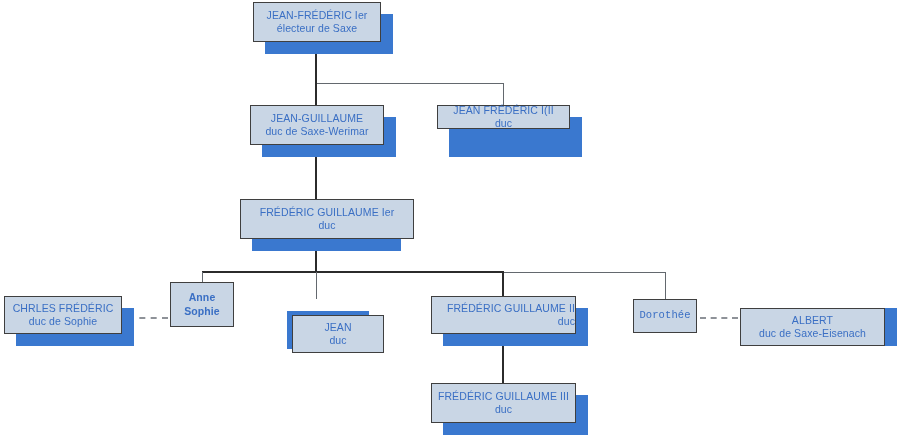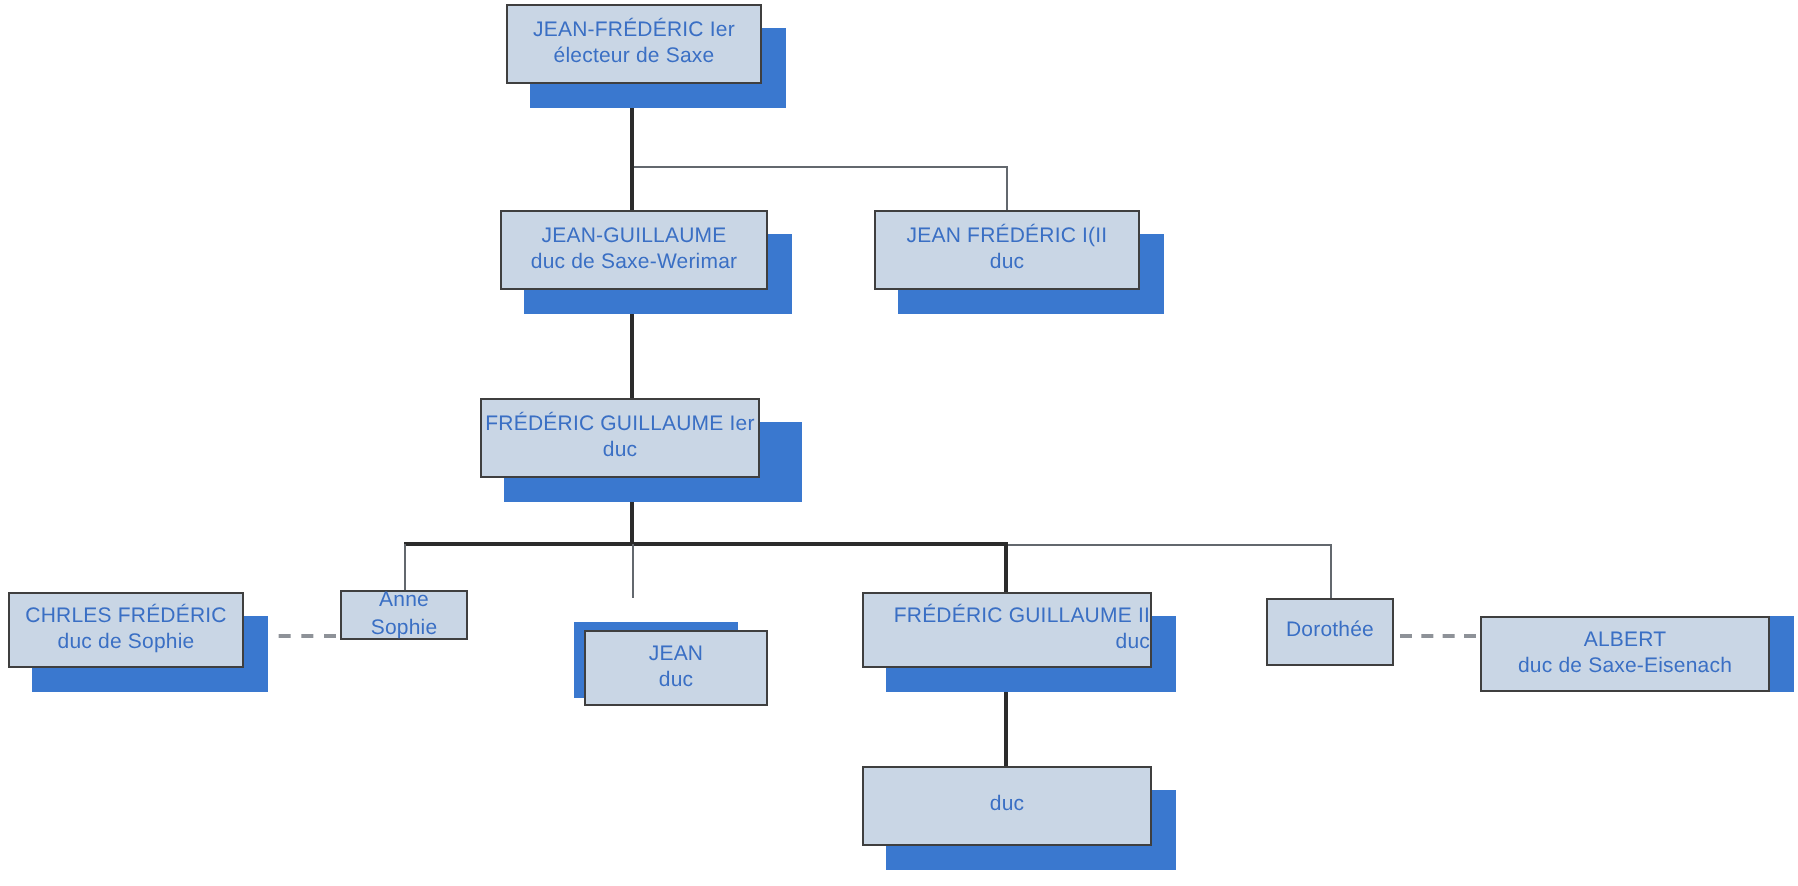--- a/index.html
+++ b/index.html
@@ -92,48 +92,49 @@
     </div>
   <div id="layer-nodes">
       <div class="node" style="left: 253px; top: 2px; width: 128px; height: 40px;">
         <span class="l1">JEAN-FRÉDÉRIC Ier</span>
         <span class="l2">électeur de Saxe</span>
       </div>
       <div class="node" style="left: 250px; top: 105px; width: 134px; height: 40px;">
         <span class="l1">JEAN-GUILLAUME</span>
         <span class="l2">duc de Saxe-Werimar</span>
       </div>
-      <div class="node" style="left: 437px; top: 105px; width: 133px; height: 40px;">
+      <div class="node" style="left: 437px; top: 105px; width: 133px; height: 24px;">
         <span class="l1">JEAN FRÉDÉRIC I(II</span>
         <span class="l2">duc</span>
       </div>
-      <div class="node" style="left: 240px; top: 199px; width: 140px; height: 40px;">
+      <div class="node" style="left: 240px; top: 199px; width: 174px; height: 40px;">
         <span class="l1">FRÉDÉRIC GUILLAUME Ier</span>
         <span class="l2">duc</span>
       </div>
       <div class="node" style="left: 4px; top: 296px; width: 118px; height: 38px;">
         <span class="l1">CHRLES FRÉDÉRIC</span>
         <span class="l2">duc de Sophie</span>
       </div>
-      <div class="node" style="left: 170px; top: 295px; width: 64px; height: 25px;">
+      <div class="node" style="left: 170px; top: 282px; width: 64px; height: 45px; font-weight: bold;">
         <span class="l1">Anne</span>
         <span class="l2">Sophie</span>
       </div>
       <div class="node" style="left: 292px; top: 299px; width: 92px; height: 38px; margin-top: 16px;">
         <span class="l1">JEAN</span>
         <span class="l2">duc</span>
       </div>
       <div class="node" style="left: 431px; top: 296px; width: 145px; height: 38px; align-items: flex-end;">
         <span class="l1">FRÉDÉRIC GUILLAUME II</span>
         <span class="l2">duc</span>
       </div>
-      <div class="node" style="left: 633px; top: 299px; width: 64px; height: 34px;">
+      <div class="node" style="left: 633px; top: 299px; width: 64px; height: 34px; font-family: Liberation Mono, monospace;">
         <span class="l1">Dorothée</span>
       </div>
       <div class="node" style="left: 740px; top: 296px; width: 145px; height: 38px; margin-top: 12px;">
         <span class="l1">ALBERT</span>
         <span class="l2">duc de Saxe-Eisenach</span>
       </div>
       <div class="node" style="left: 431px; top: 383px; width: 145px; height: 40px;">
+        <span class="l1">FRÉDÉRIC GUILLAUME III</span>
         <span class="l2">duc</span>
       </div>
     </div>
 </div>
 
 </body></html>

